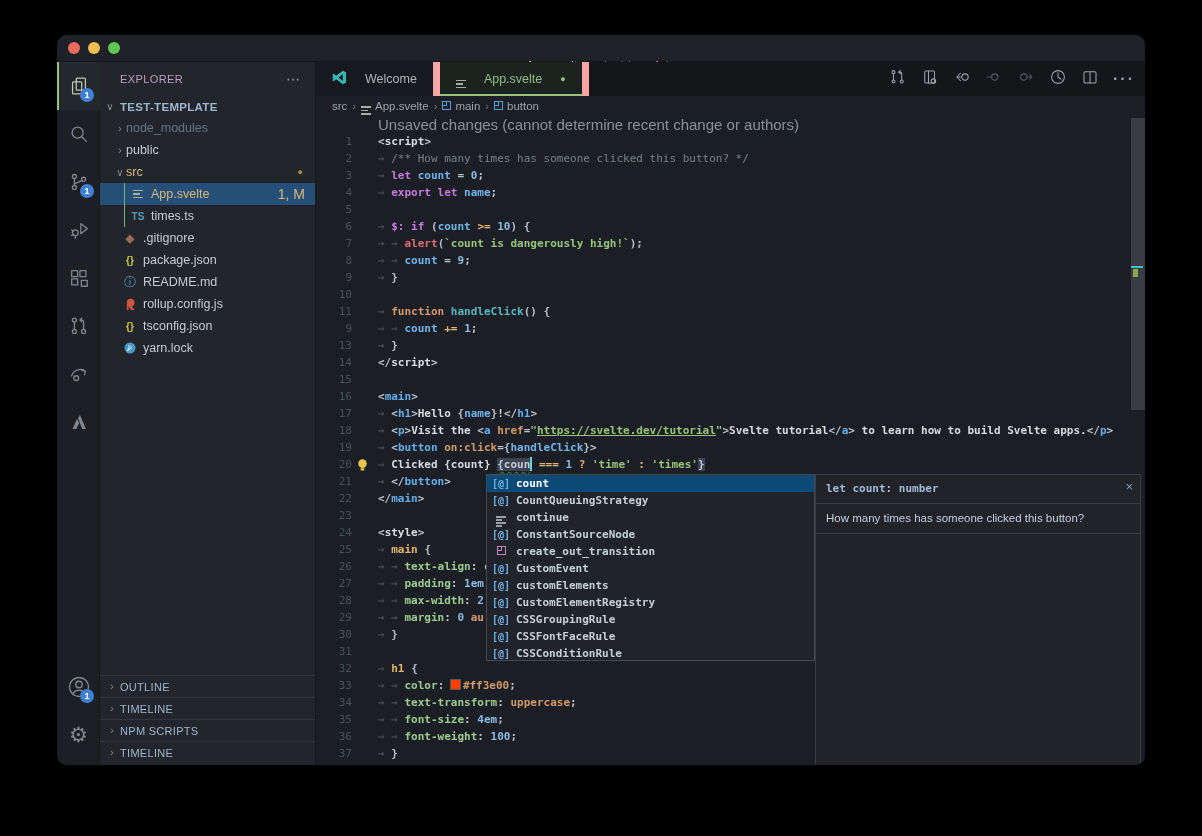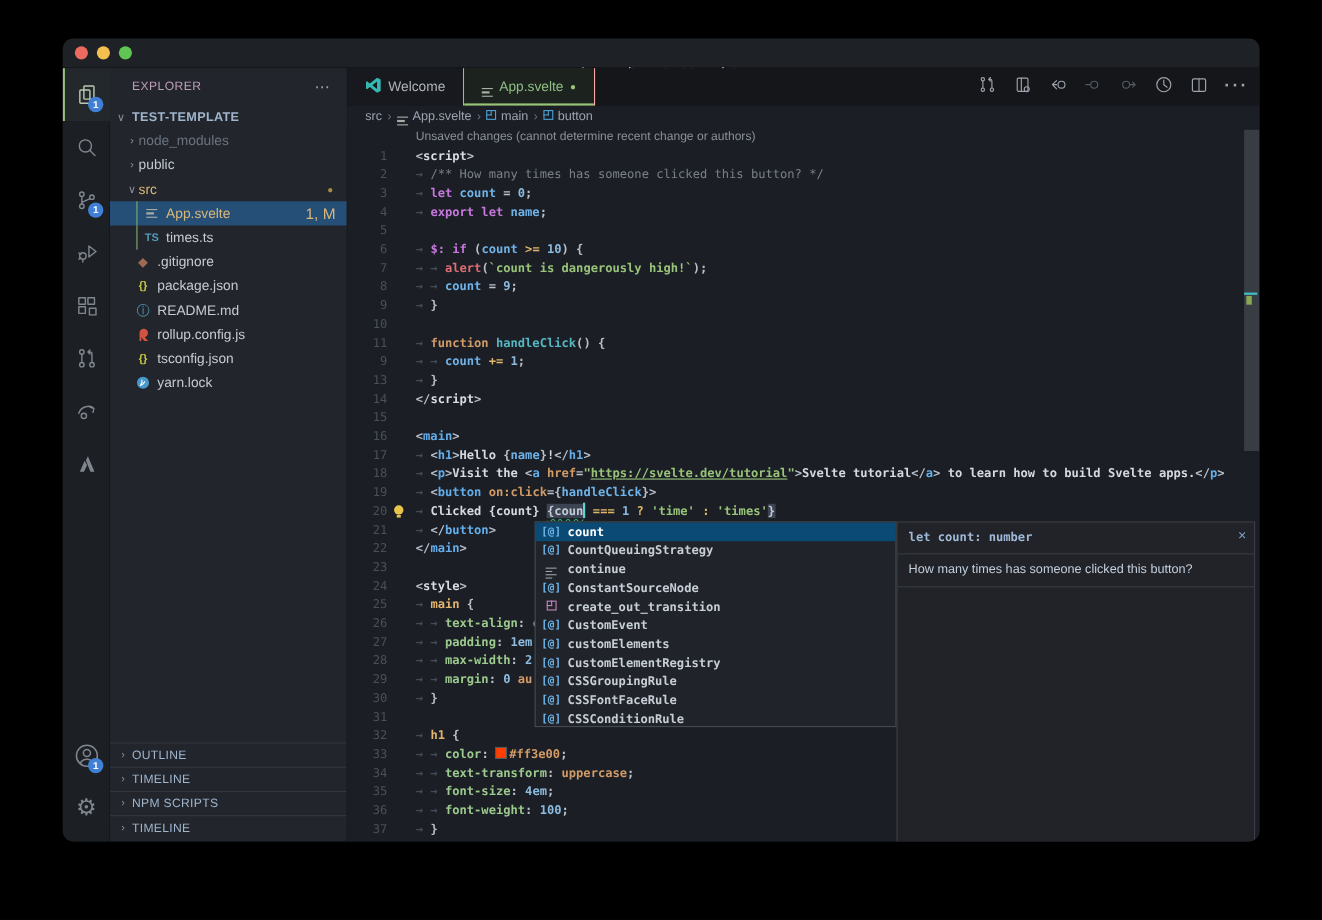--- a/index.html
+++ b/index.html
@@ -46,39 +46,39 @@
   .fdot { position:absolute; right:12px; font-size:9px; color:#a98a3f; }
   .ficon { display:inline-flex; width:16px; justify-content:center; margin-right:5px; font-weight:bold; }
   .guide { position:absolute; left:24px; top:0; bottom:0; width:1px; background:#7fae72; }
   .sb-bottom { position:absolute; left:0; right:0; bottom:2px; }
   .sb-sec { height:22px; border-top:1px solid #33373d; display:flex; align-items:center; gap:2px; padding-left:6px; }
   .sb-sec-label { font-size:11px; font-weight:normal; color:#9fb4cd; letter-spacing:.3px; }
 
   
   .editor-col { flex:1; display:flex; flex-direction:column; background:#1b1f25; min-width:0; }
   .tabbar { height:34px; background:#141619; display:flex; align-items:stretch; position:relative; }
-  .tab { display:flex; align-items:center; gap:6px; padding:0 16px; font-size:12.5px; color:#aeb4bb; background:#17191e; border-right:1px solid #fca5a5; }
+  .tab { display:flex; align-items:center; gap:18px; padding:0 16px; font-size:12.5px; color:#aeb4bb; background:#17191e; border-right:7px solid #fca5a5; }
   .tab.active { background:#1c231e; color:#8fbe84; position:relative; }
   .tab.active::after { content:""; position:absolute; left:0; right:0; bottom:0; height:2px; background:#98c379; }
   .tab .dot { color:#98c379; font-size:9px; }
   .ed-actions { position:absolute; right:10px; top:0; height:34px; display:flex; align-items:center; gap:14px; color:#9da3ac; }
   .ed-actions .dim { color:#555b63; }
   .breadcrumbs { height:20px; display:flex; align-items:center; gap:5px; padding-left:16px; font-size:11.5px; color:#9ca3ad; background:#1b1f25; }
   .bc-sep { color:#6b7280; font-size:11px; }
   .bc-item { display:flex; align-items:center; gap:4px; }
   .cube { width:9px; height:9px; border:1.5px solid #4d9fd6; position:relative; display:inline-block; }
   .cube::after { content:""; position:absolute; left:-1px; top:-1px; width:4px; height:4px; border-right:1.5px solid #4d9fd6; border-bottom:1.5px solid #4d9fd6; }
   .cube.purple { border-color:#c586c0; } .cube.purple::after { border-color:#c586c0; }
   .svelte-lines { display:inline-flex; flex-direction:column; gap:2px; }
   .svelte-lines i { display:block; height:1.5px; background:#a8aea5; }
   .svelte-lines i:nth-child(1){width:10px;} .svelte-lines i:nth-child(2){width:7px;} .svelte-lines i:nth-child(3){width:10px;}
 
   
   .editor-pane { position:relative; flex:1; overflow:hidden; background:#1b1f25; }
-  .banner { height:17px; line-height:17px; padding-left:62px; font-size:11px; color:#8a9099; }
+  .banner { height:17px; line-height:17px; padding-left:62px; font-size:15px; color:#8a9099; }
   .cline { height:17px; line-height:17px; display:flex; position:relative; }
   .ln { width:36px; text-align:right; font-family:"DejaVu Sans Mono", monospace; font-size:11px; color:#4a5058; flex:0 0 36px; }
   .lc { margin-left:26px; font-family:"DejaVu Sans Mono", monospace; font-size:11px; font-weight:600; white-space:pre; color:#c3cad4; }
   .bulb { position:absolute; left:40px; top:2px; }
 
   .tk-p { color:#b8bfca; } .tk-st { color:#d9dce2; } .tk-tag { color:#63aeea; }
   .tk-kw { color:#c678dd; } .tk-kw2 { color:#d19a66; } .tk-v { color:#6fb3e8; }
   .tk-fnr { color:#e06c75; } .tk-fnc { color:#56b6c2; } .tk-n { color:#8cbbe0; }
   .tk-s { color:#98c379; } .tk-opy { color:#e0b568; } .tk-a { color:#d19a66; }
   .tk-c { color:#7a8089; font-weight:500; }

